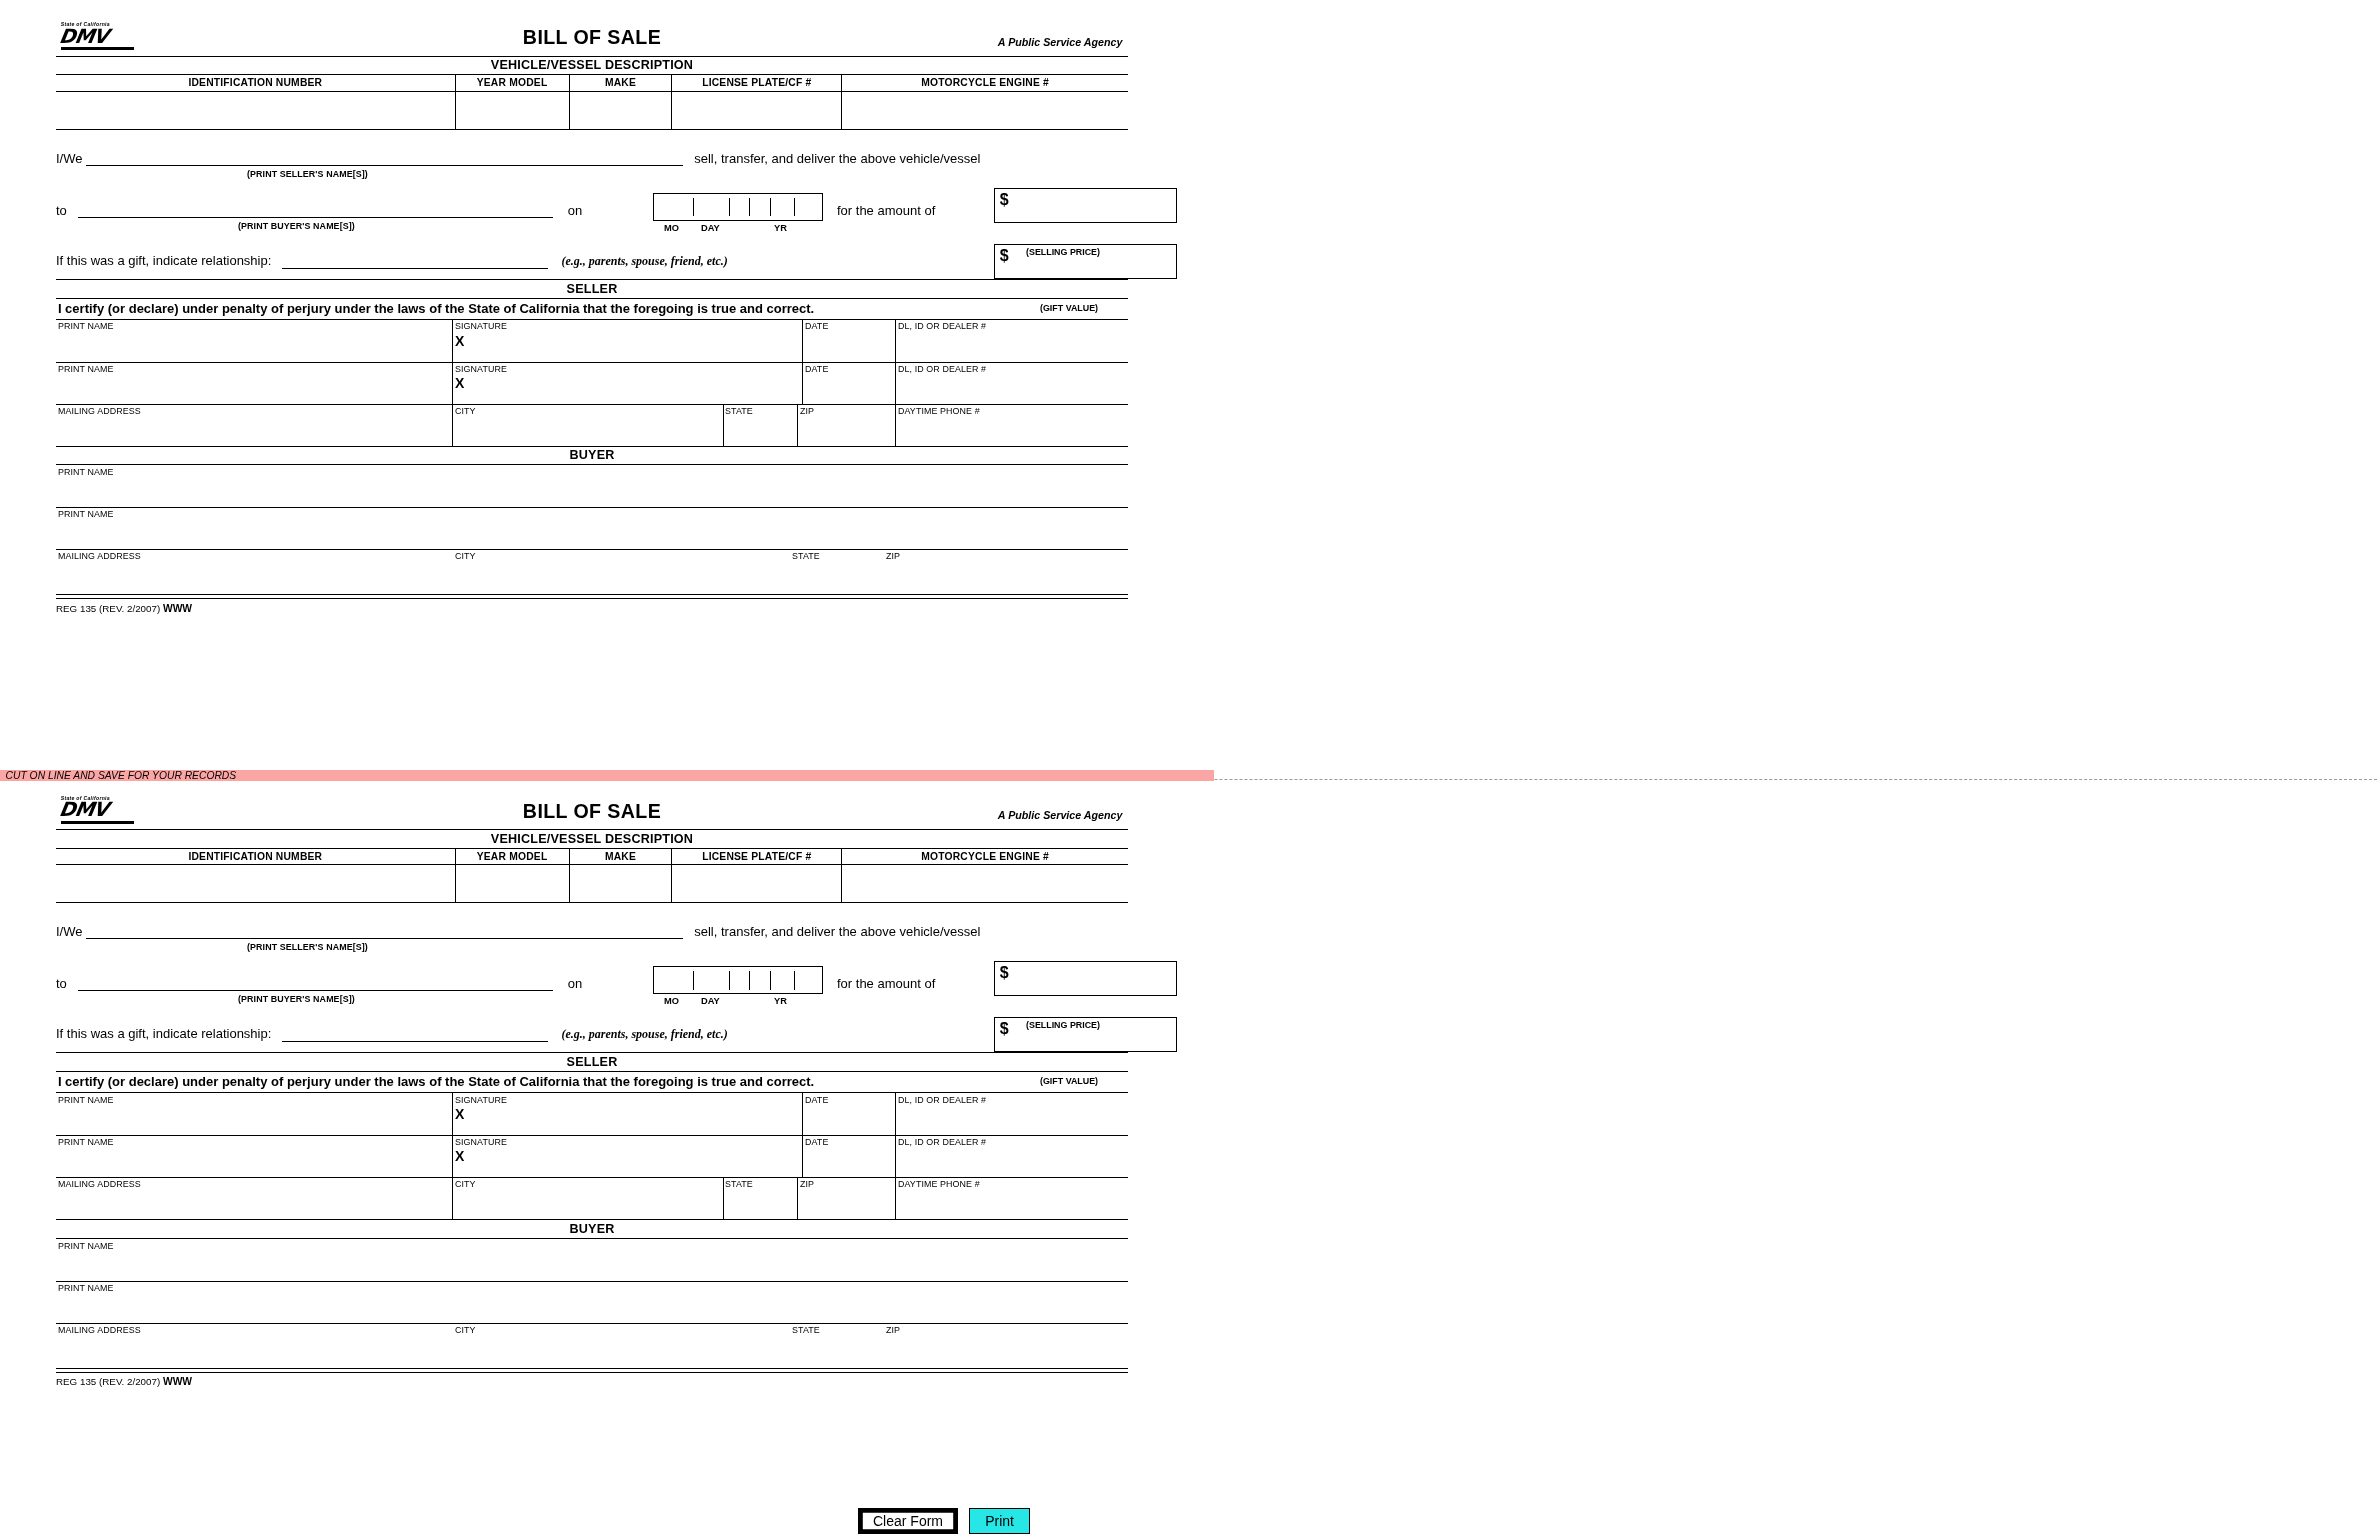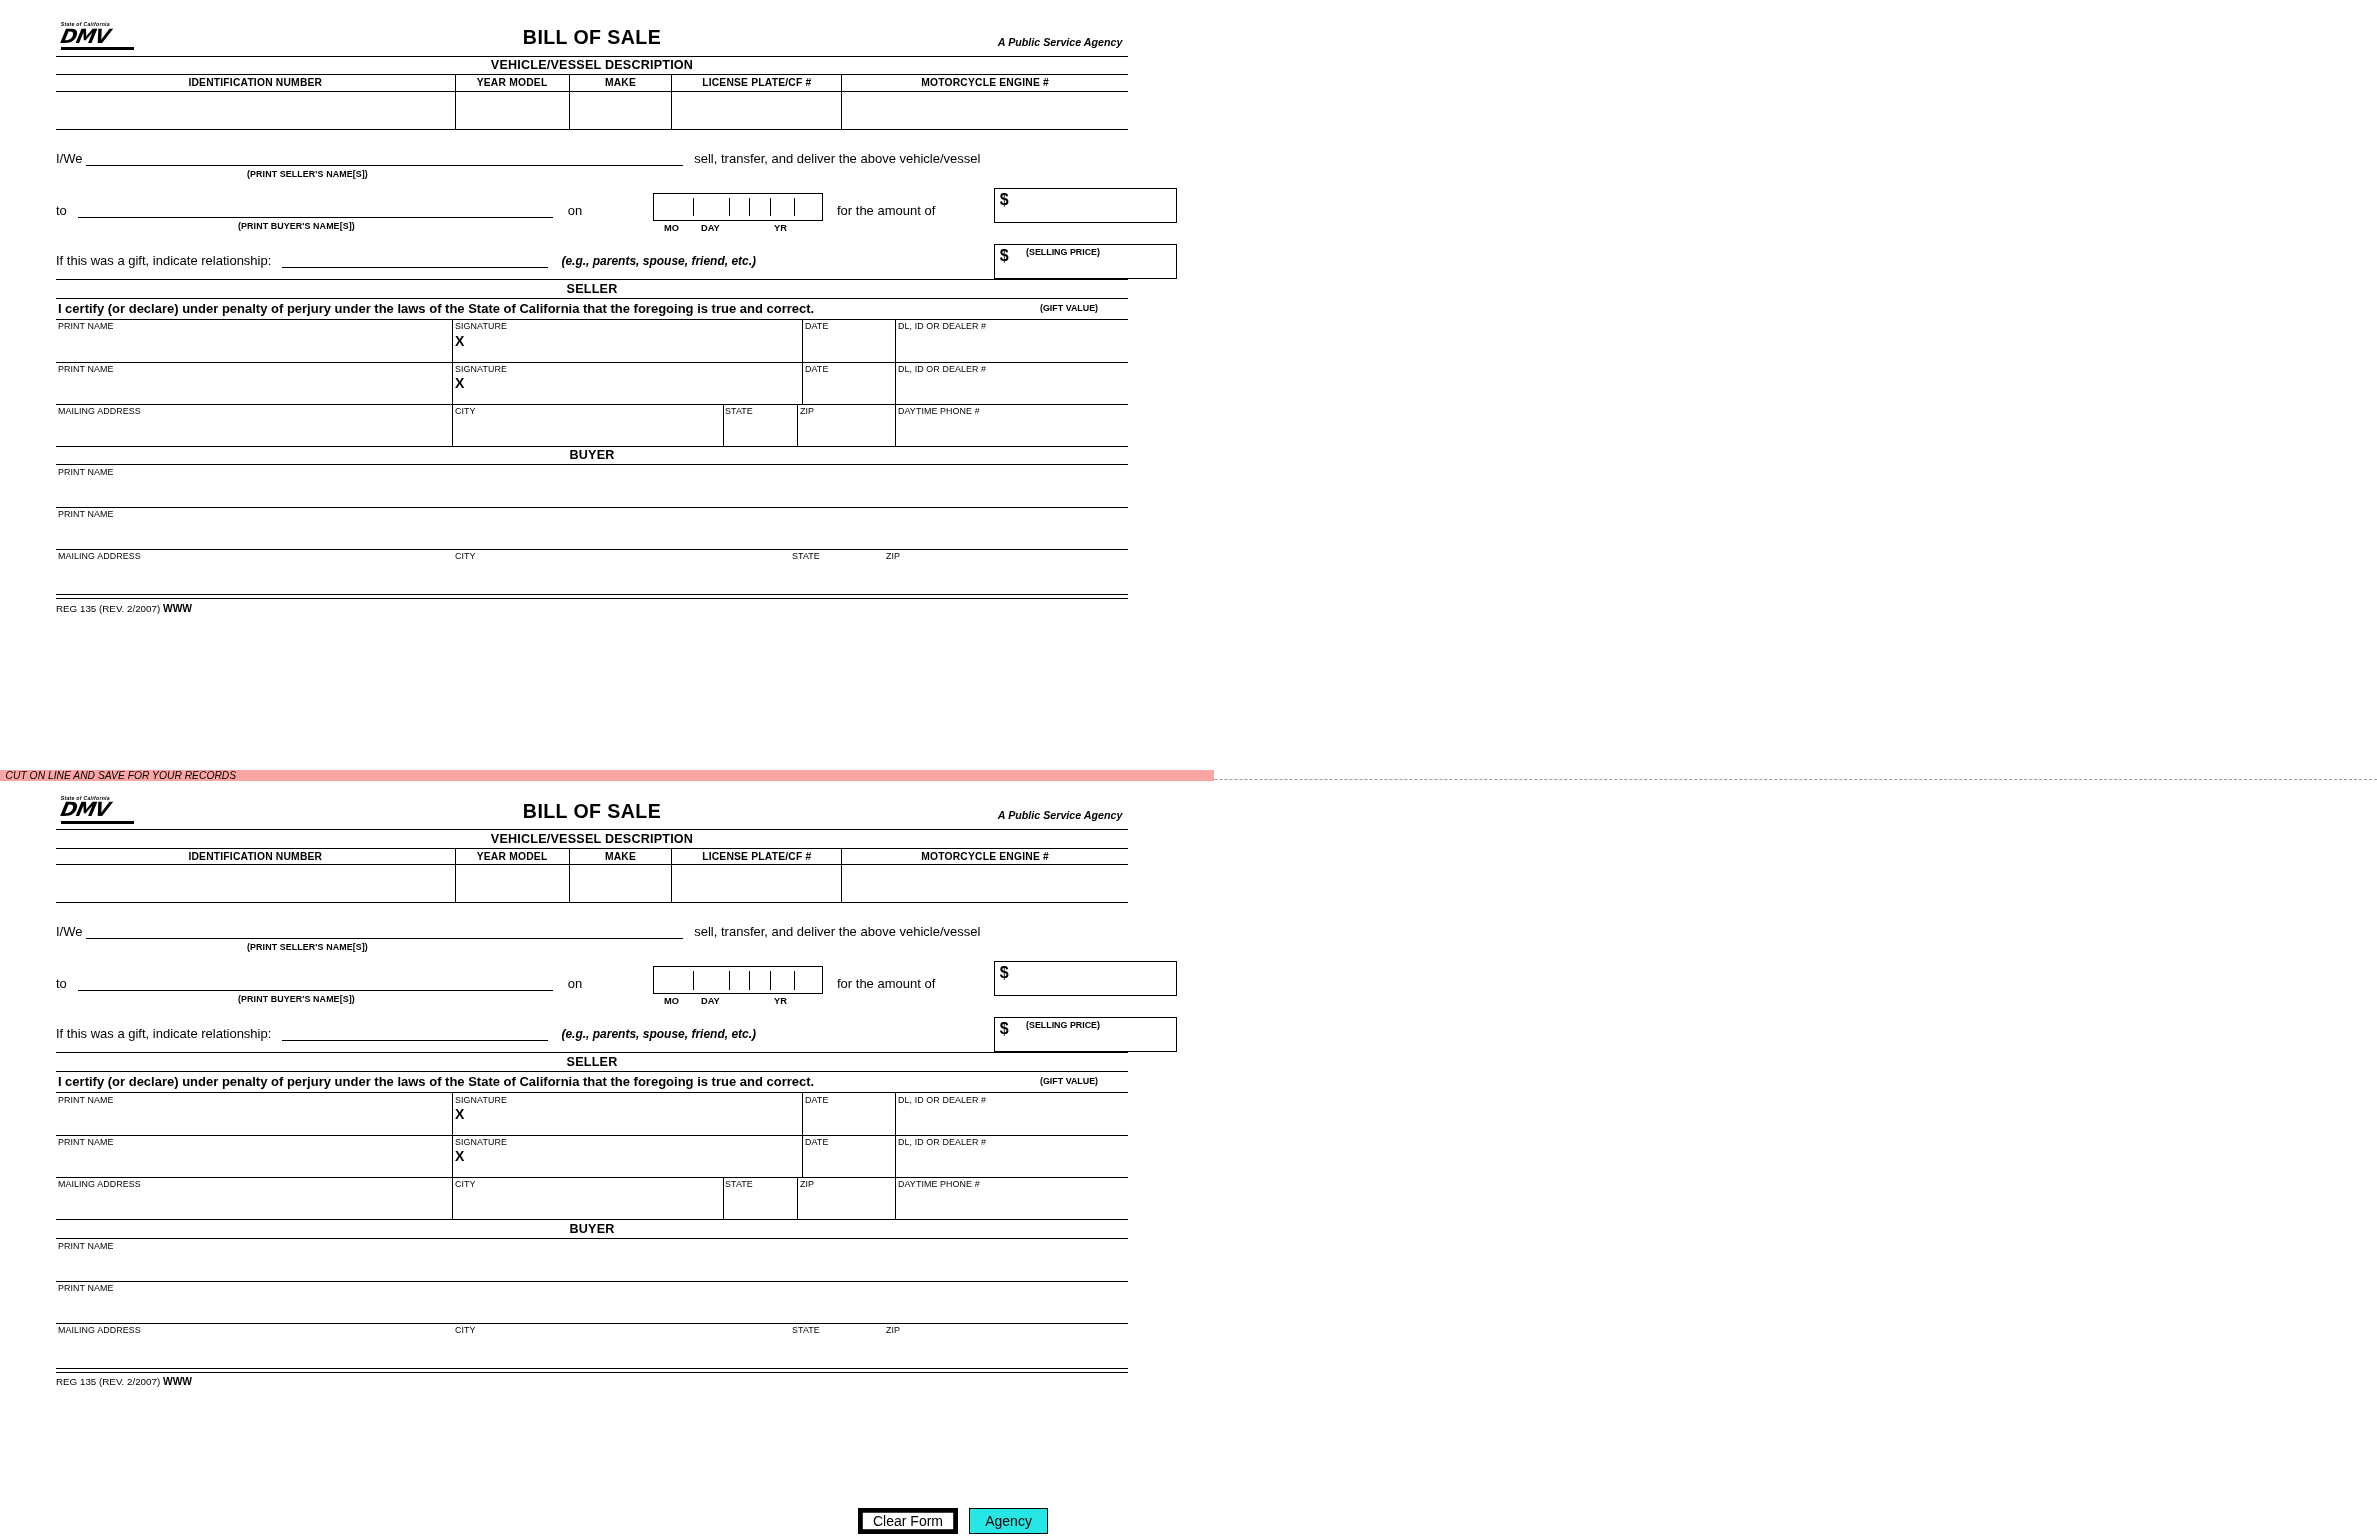--- a/index.html
+++ b/index.html
@@ -169,20 +169,21 @@
   .money-cap {
     position: absolute;
     font-size: 8.9px;
     font-weight: bold;
     margin-top: 22px;
   }
   .ital {
     font-style: italic;
     font-weight: bold;
     font-size: 12px;
+    font-family: Liberation Serif, serif;
   }
 
   
   .certify {
     font-size: 13px;
     font-weight: bold;
     padding: 1.9px 0 2.8px 1.9px;
     border-bottom: 0.9px solid #000;
   }
 
@@ -531,17 +532,17 @@
     <div class="rule-2" style="margin-top:2.8px"></div>
 
     <div class="footer">
       <span>REG 135 (REV. 2/2007)</span>
       <b>WWW</b>
     </div>
   </div>
 
   <div class="btn-row">
     <button class="btn clear">Clear Form</button>
-    <button class="btn">Agency</button>
+    <button class="btn">Print</button>
   </div>
 
 </div>
 
 
 </body></html>

